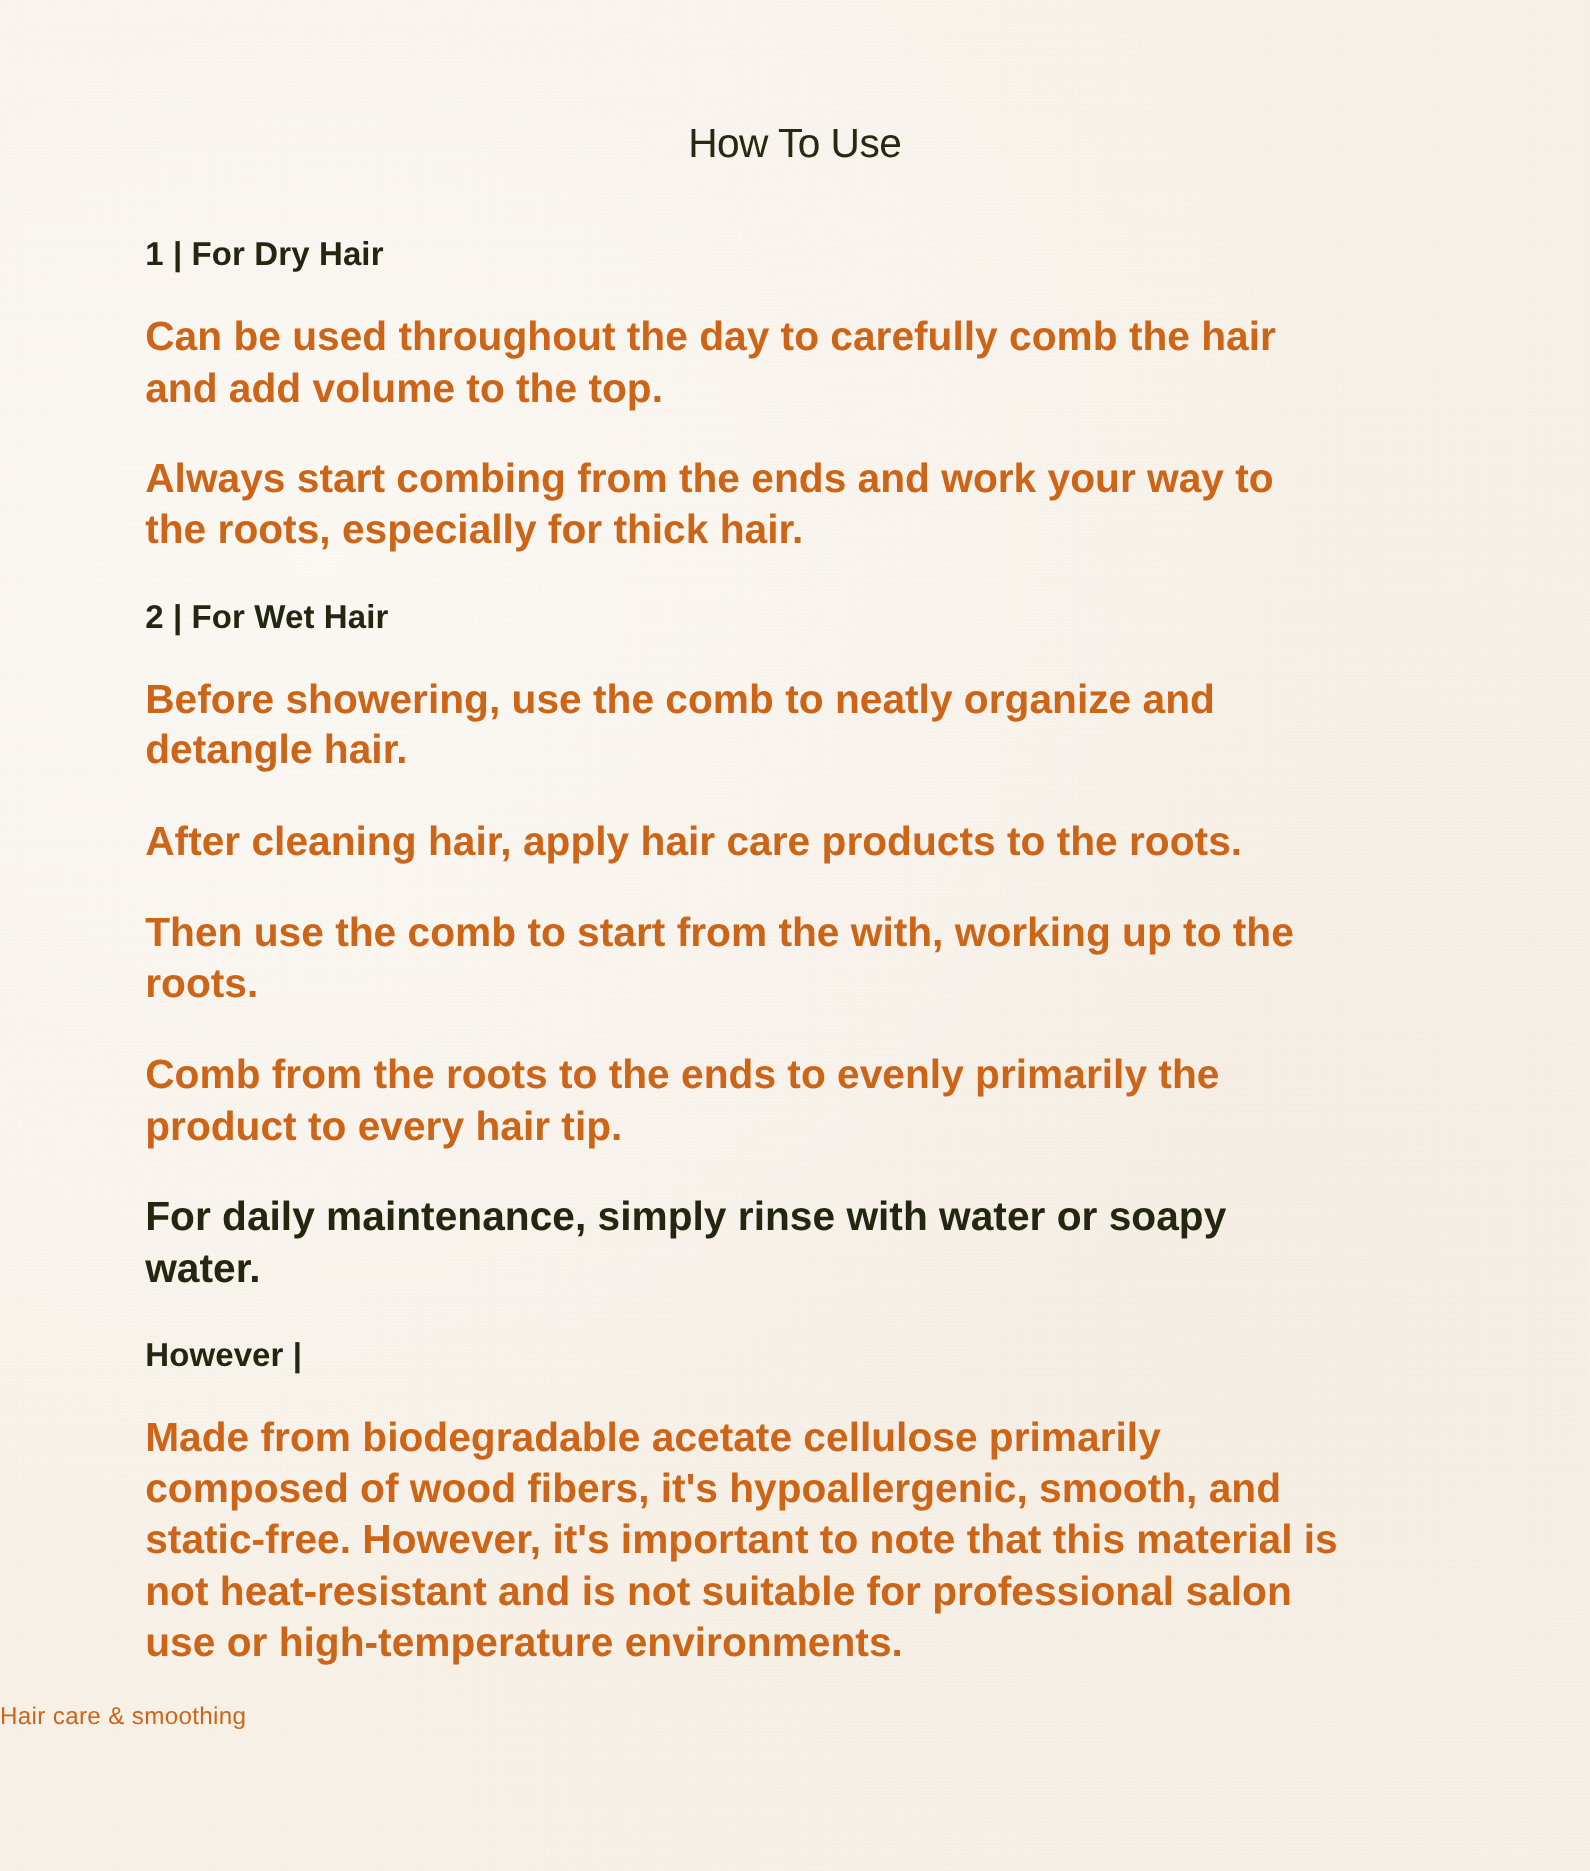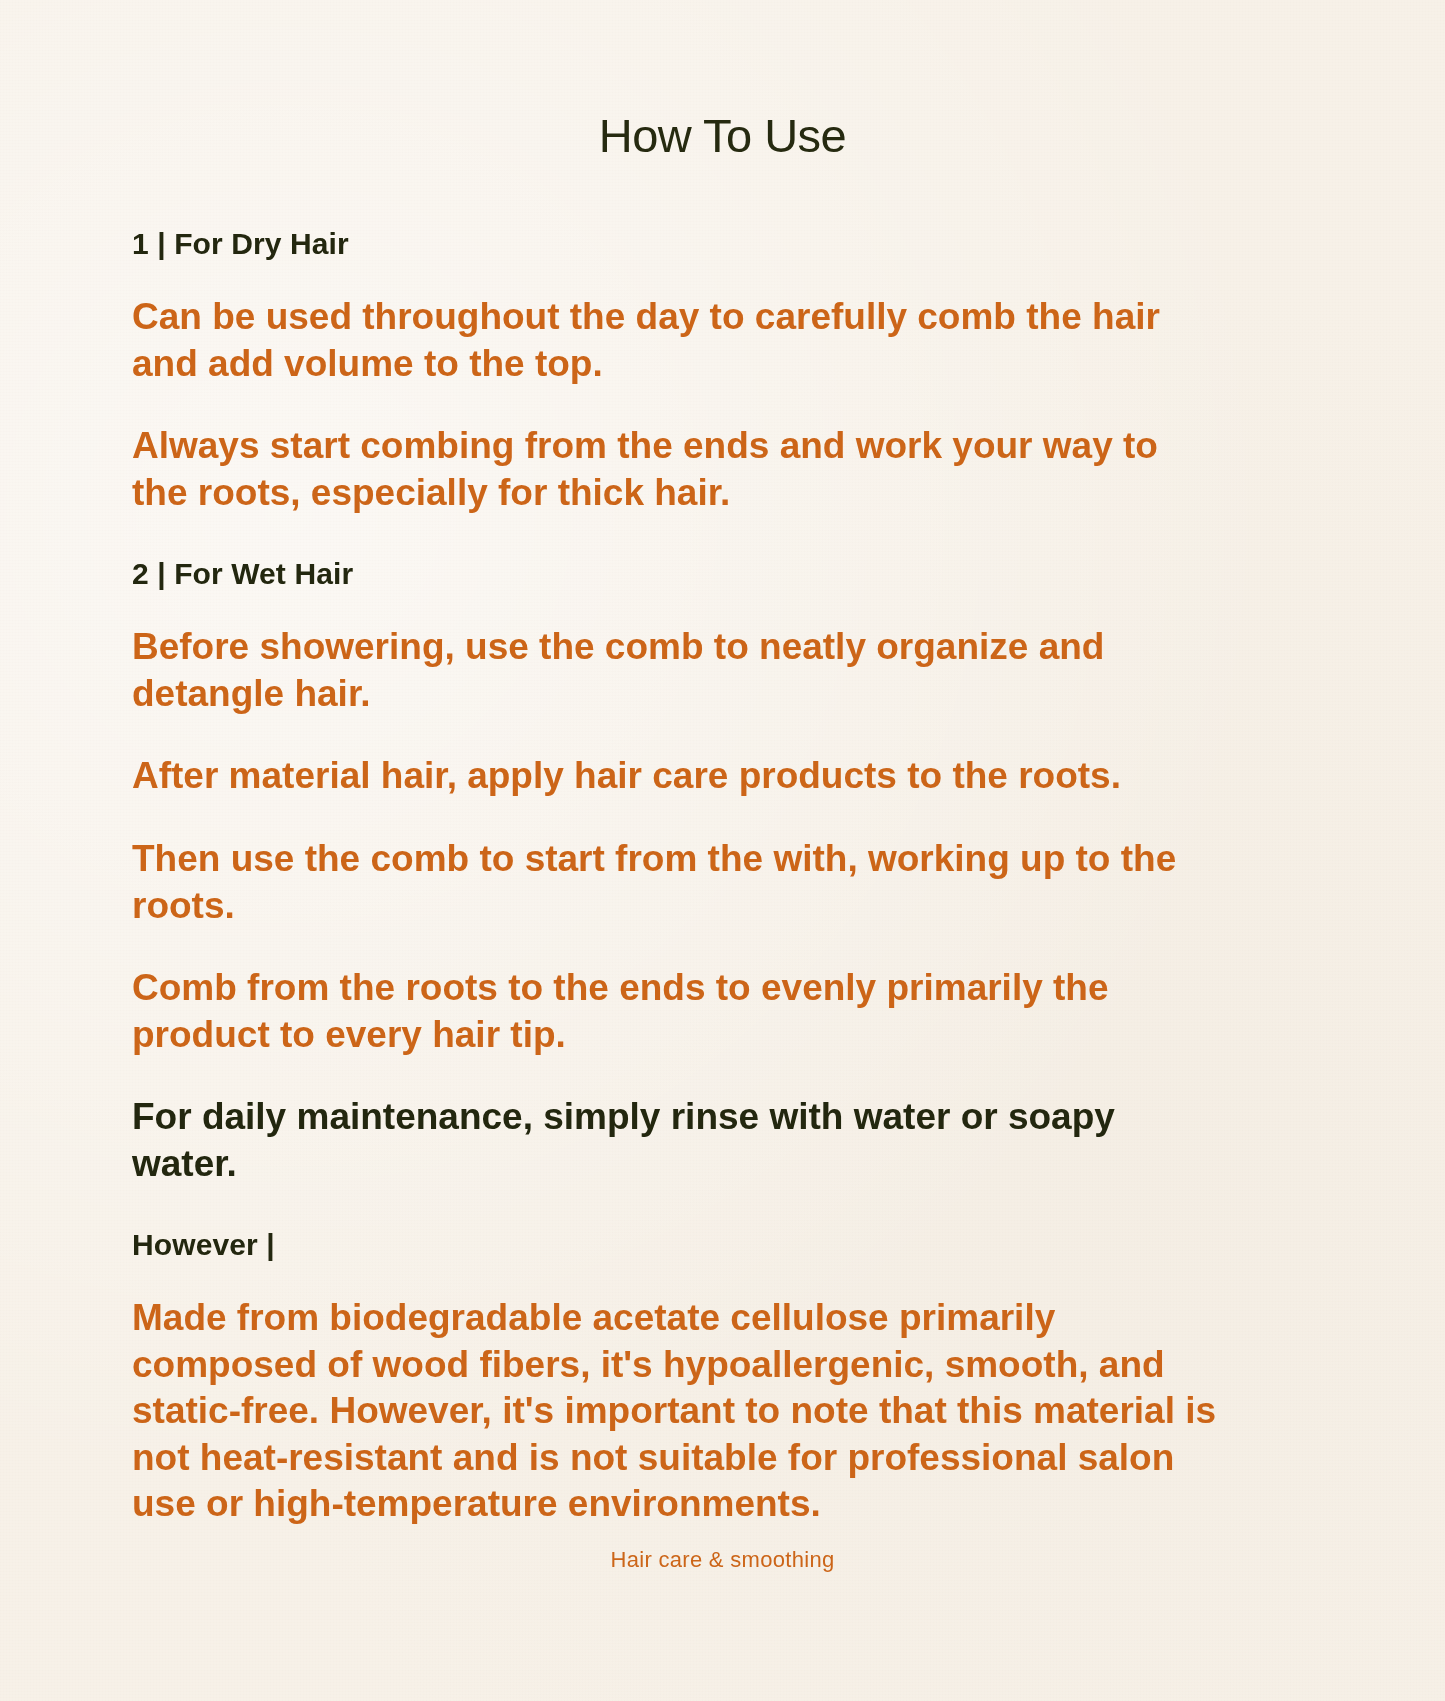--- a/index.html
+++ b/index.html
@@ -38,21 +38,21 @@
   .content {
     position: relative;
     z-index: 2;
     padding: 0 132px;
   }
 
   .doc-title {
     margin: 0;
     padding-top: 110px;
     text-align: center;
-    font-size: 47px;
+    font-size: 37px;
     font-weight: 400;
     letter-spacing: -0.5px;
     color: #262a10;
     line-height: 1.12;
   }
 
   .body-block {
     margin-top: 62px;
   }
 
@@ -83,21 +83,21 @@
   .para.last {
     margin-bottom: 4px;
   }
 
   .footer {
     position: absolute;
     left: 0;
     right: 0;
     bottom: 128px;
     z-index: 2;
-    text-align: center;
+    text-align: left;
     font-size: 22px;
     font-weight: 400;
     letter-spacing: 0.3px;
     color: #cc6518;
   }
 </style>
 </head>
 <body>
 
 <div class="page">
@@ -110,21 +110,21 @@
 
       <div class="section">
         <div class="step-heading">1 | For Dry Hair</div>
         <p class="para">Can be used throughout the day to carefully comb the hair and add volume to the top.</p>
         <p class="para tight">Always start combing from the ends and work your way to the roots, especially for thick hair.</p>
       </div>
 
       <div class="section">
         <div class="step-heading">2 | For Wet Hair</div>
         <p class="para">Before showering, use the comb to neatly organize and detangle hair.</p>
-        <p class="para">After material hair, apply hair care products to the roots.</p>
+        <p class="para">After cleaning hair, apply hair care products to the roots.</p>
         <p class="para">Then use the comb to start from the with, working up to the roots.</p>
         <p class="para">Comb from the roots to the ends to evenly primarily the product to every hair tip.</p>
         <p class="para dark tight">For daily maintenance, simply rinse with water or soapy water.</p>
       </div>
 
       <div class="section">
         <div class="step-heading">However |</div>
         <p class="para last">Made from biodegradable acetate cellulose primarily composed of wood fibers, it's hypoallergenic, smooth, and static-free. However, it's important to note that this material is not heat-resistant and is not suitable for professional salon use or high-temperature environments.</p>
       </div>
 

